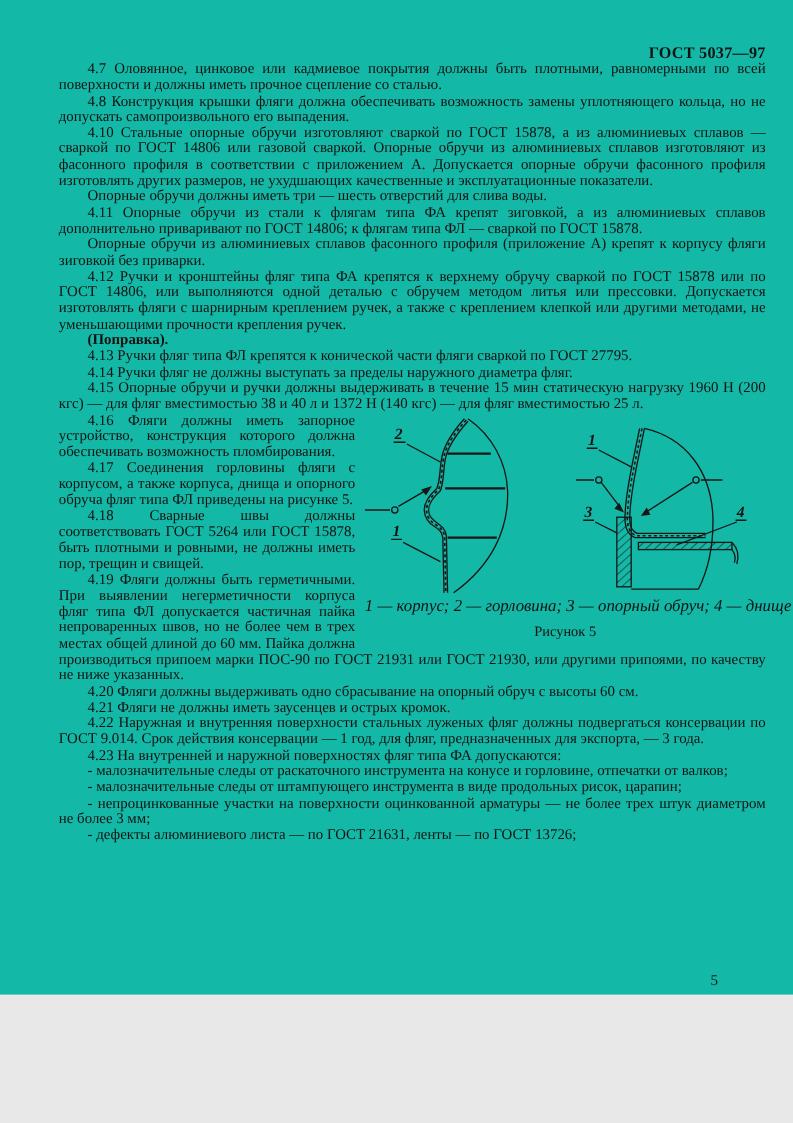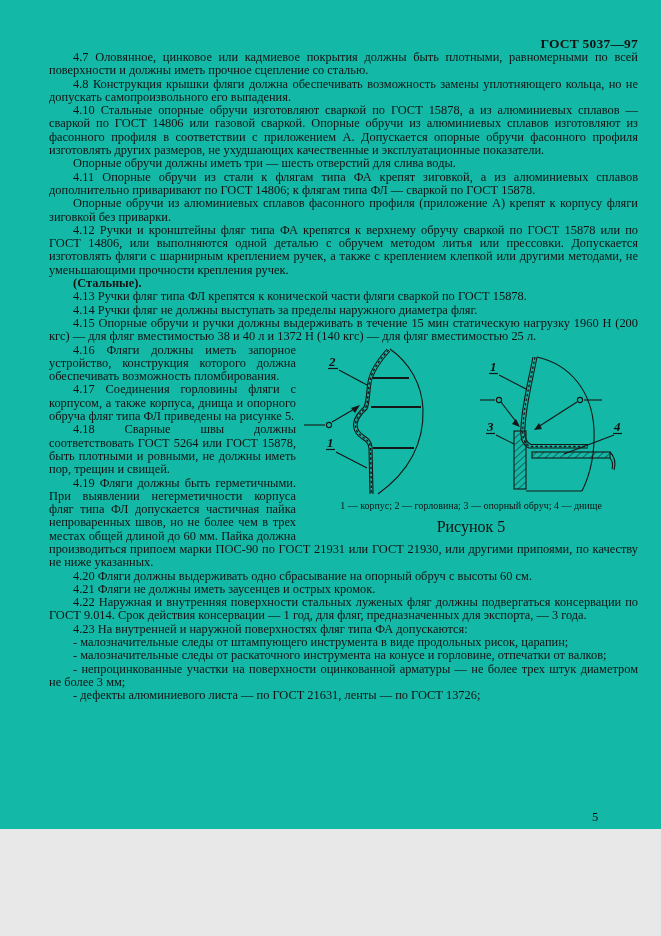--- a/index.html
+++ b/index.html
@@ -16,25 +16,25 @@
     position:absolute;top:51px;left:49px;width:589px;
     font-size:12.4px;line-height:13.3px;text-align:justify;
   }
   .content p{margin:0;text-indent:24px;}
   .content p.amendment{font-weight:bold;}
   .fig{
     float:right;width:334px;margin:1px 0 4px 8px;
   }
   .drawings{display:flex;justify-content:space-between;align-items:flex-start;height:152px;}
   .legend{
-    font-size:10px;line-height:12px;text-indent:0;text-align:center;
-    margin-top:3px;white-space:nowrap;
+    font-size:14px;line-height:12px;text-indent:0;text-align:center;
+    font-style:italic;margin-top:3px;white-space:nowrap;
   }
   .figtitle{
-    text-align:center;font-size:16px;margin-top:8px;text-indent:0;font-style:normal;
+    text-align:center;font-size:12px;margin-top:8px;text-indent:0;font-style:normal;
   }
   .pagenum{
     position:absolute;top:810px;left:592px;font-size:12.5px;
   }
   svg{display:block;}
   .lbl{font-family:"Liberation Serif",serif;font-style:italic;font-weight:bold;font-size:13px;fill:#111;}
   .clear{clear:both;height:0;}
 </style>
 </head>
 <body>
@@ -45,22 +45,22 @@
 
   <div class="content">
 
     <p>4.7 Оловянное, цинковое или кадмиевое покрытия должны быть плотными, равномерными по всей поверхности и должны иметь прочное сцепление со сталью.</p>
     <p>4.8 Конструкция крышки фляги должна обеспечивать возможность замены уплотняющего кольца, но не допускать самопроизвольного его выпадения.</p>
     <p>4.10 Стальные опорные обручи изготовляют сваркой по ГОСТ 15878, а из алюминиевых сплавов — сваркой по ГОСТ 14806 или газовой сваркой. Опорные обручи из алюминиевых сплавов изготовляют из фасонного профиля в соответствии с приложением А. Допускается опорные обручи фасонного профиля изготовлять других размеров, не ухудшающих качественные и эксплуатационные показатели.</p>
     <p>Опорные обручи должны иметь три — шесть отверстий для слива воды.</p>
     <p>4.11 Опорные обручи из стали к флягам типа ФА крепят зиговкой, а из алюминиевых сплавов дополнительно приваривают по ГОСТ 14806; к флягам типа ФЛ — сваркой по ГОСТ 15878.</p>
     <p>Опорные обручи из алюминиевых сплавов фасонного профиля (приложение А) крепят к корпусу фляги зиговкой без приварки.</p>
     <p>4.12 Ручки и кронштейны фляг типа ФА крепятся к верхнему обручу сваркой по ГОСТ 15878 или по ГОСТ 14806, или выполняются одной деталью с обручем методом литья или прессовки. Допускается изготовлять фляги с шарнирным креплением ручек, а также с креплением клепкой или другими методами, не уменьшающими прочности крепления ручек.</p>
-    <p class="amendment">(Стальные).</p>
-    <p>4.13 Ручки фляг типа ФЛ крепятся к конической части фляги сваркой по ГОСТ 15878.</p>
+    <p class="amendment">(Поправка).</p>
+    <p>4.13 Ручки фляг типа ФЛ крепятся к конической части фляги сваркой по ГОСТ 27795.</p>
     <p>4.14 Ручки фляг не должны выступать за пределы наружного диаметра фляг.</p>
     <p>4.15 Опорные обручи и ручки должны выдерживать в течение 15 мин статическую нагрузку 1960 Н (200 кгс) — для фляг вместимостью 38 и 40 л и 1372 Н (140 кгс) — для фляг вместимостью 25 л.</p>
 
     <div class="fig">
       <div class="drawings">
 
         <svg width="158" height="152" viewBox="0 0 158 152">
           <g fill="none" stroke="#161616" stroke-width="1.1">
 
             <path d="M 86,4 C 106,18 118,40 119,64 C 120,96 106,126 74,149"></path>
@@ -154,20 +154,20 @@
     <p>4.17 Соединения горловины фляги с корпусом, а также корпуса, днища и опорного обруча фляг типа ФЛ приведены на рисунке 5.</p>
     <p>4.18 Сварные швы должны соответствовать ГОСТ 5264 или ГОСТ 15878, быть плотными и ровными, не должны иметь пор, трещин и свищей.</p>
     <p>4.19 Фляги должны быть герметичными. При выявлении негерметичности корпуса фляг типа ФЛ допускается частичная пайка непроваренных швов, но не более чем в трех местах общей длиной до 60 мм. Пайка должна производиться припоем марки ПОС-90 по ГОСТ 21931 или ГОСТ 21930, или другими припоями, по качеству не ниже указанных.</p>
 
     <div class="clear"></div>
 
     <p>4.20 Фляги должны выдерживать одно сбрасывание на опорный обруч с высоты 60 см.</p>
     <p>4.21 Фляги не должны иметь заусенцев и острых кромок.</p>
     <p>4.22 Наружная и внутренняя поверхности стальных луженых фляг должны подвергаться консервации по ГОСТ 9.014. Срок действия консервации — 1 год, для фляг, предназначенных для экспорта, — 3 года.</p>
     <p>4.23 На внутренней и наружной поверхностях фляг типа ФА допускаются:</p>
+    <p>- малозначительные следы от раскаточного инструмента на конусе и горловине, отпечатки от валков;</p>
     <p>- малозначительные следы от штампующего инструмента в виде продольных рисок, царапин;</p>
-    <p>- малозначительные следы от раскаточного инструмента на конусе и горловине, отпечатки от валков;</p>
     <p>- непроцинкованные участки на поверхности оцинкованной арматуры — не более трех штук диаметром не более 3 мм;</p>
     <p>- дефекты алюминиевого листа — по ГОСТ 21631, ленты — по ГОСТ 13726;</p>
   </div>
 
   <div class="pagenum">5</div>
 </div>
 
 </body></html>

